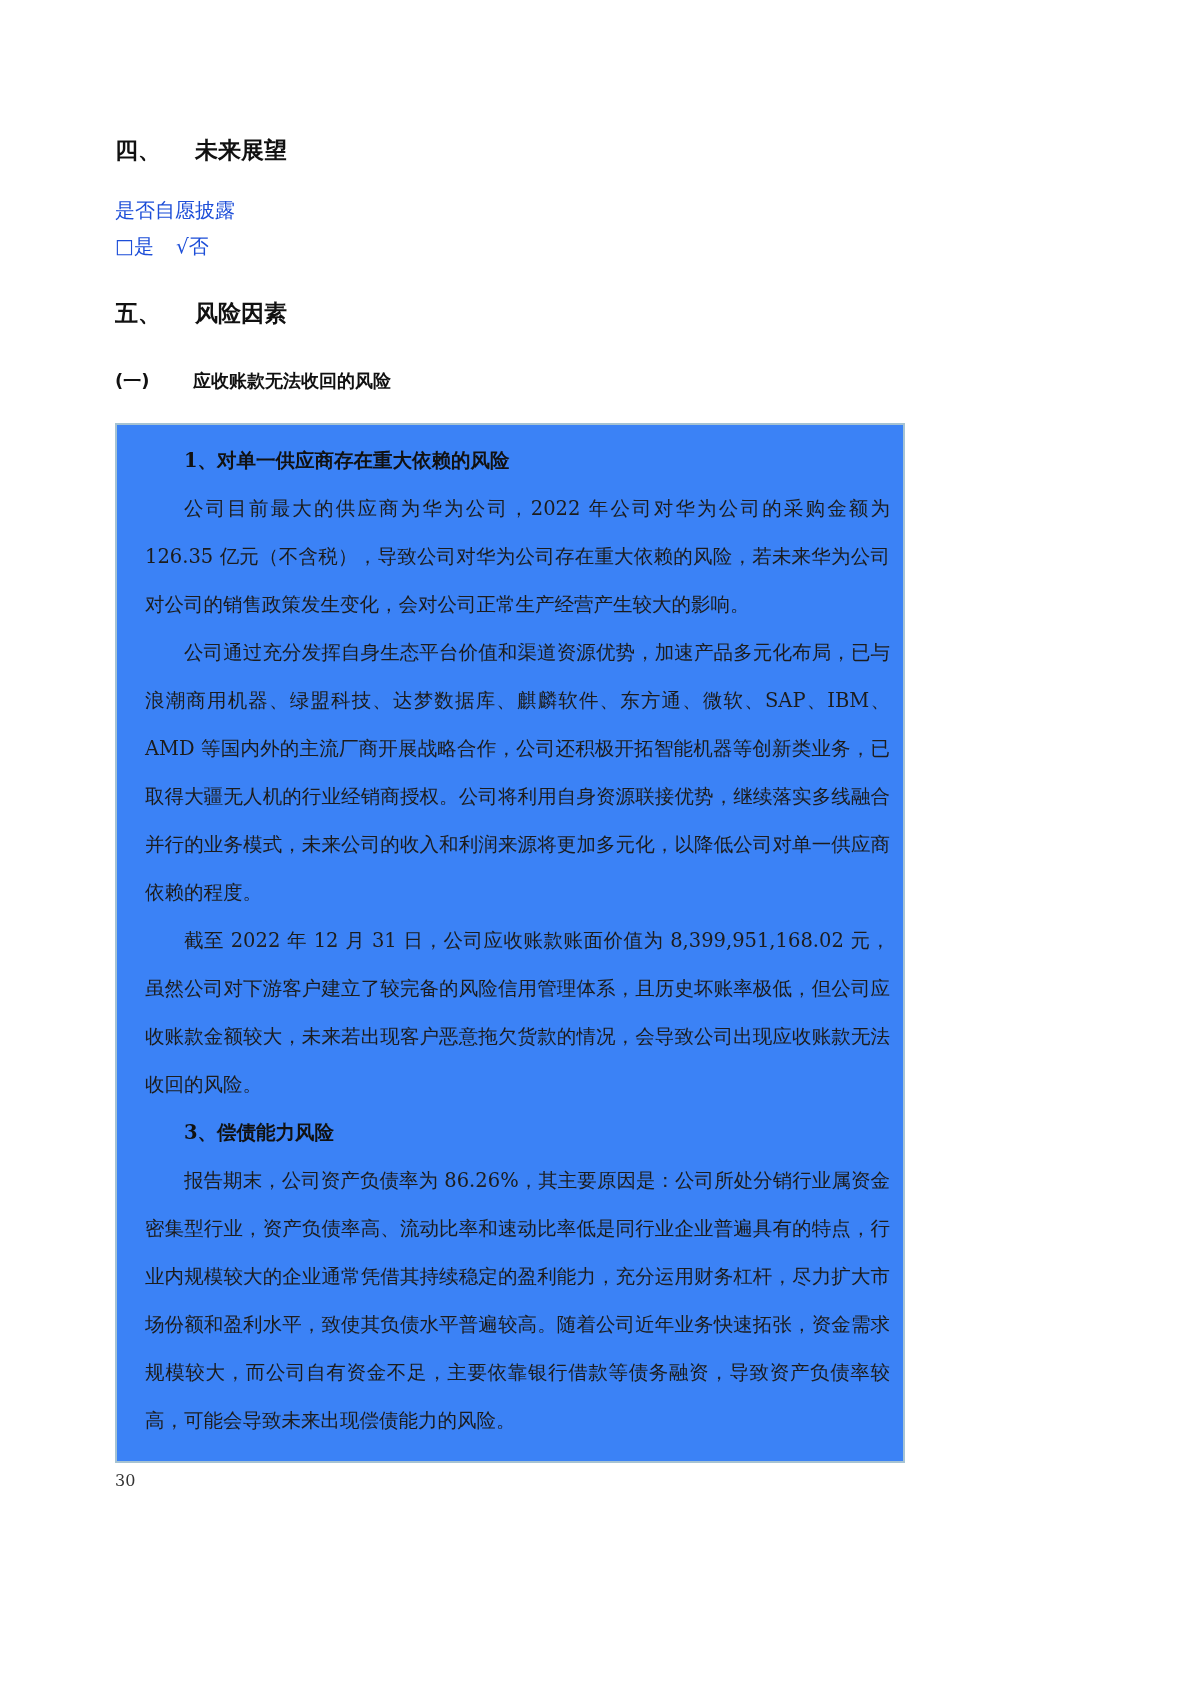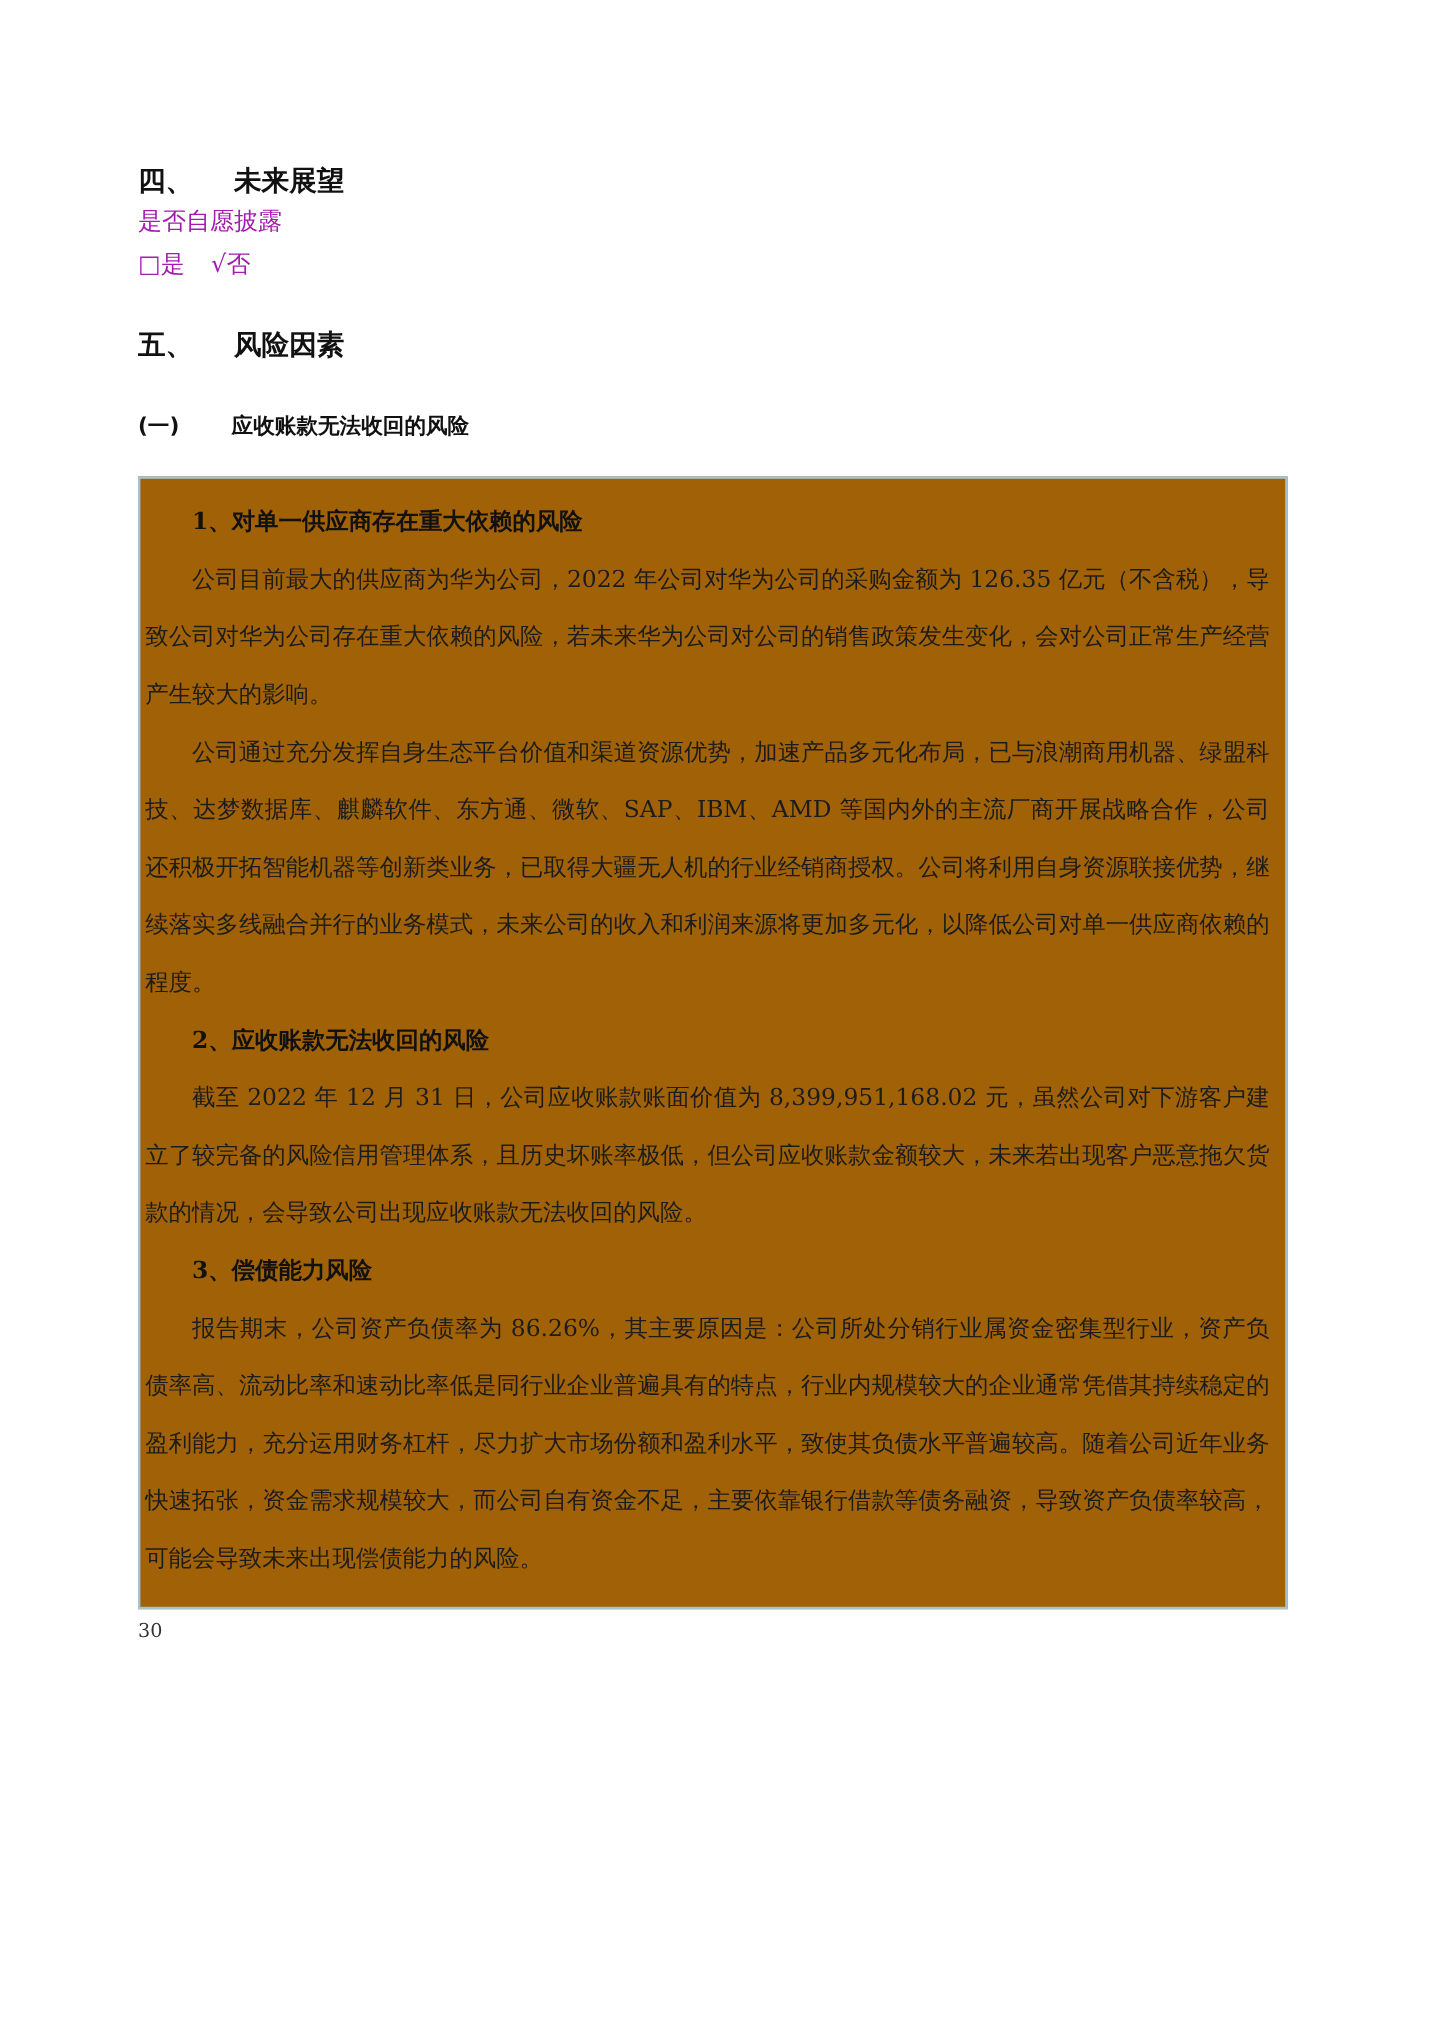--- a/index.html
+++ b/index.html
@@ -27,23 +27,24 @@
     font-weight: bold;
     font-size: 23px;
     color: #111111;
   }
   .main-heading .idx {
     width: 80px;
     flex: 0 0 80px;
   }
   
   .disclosure {
+    margin-top: 26px;
     font-size: 20px;
     line-height: 36px;
-    color: #a21caf;
+    color: #1d4ed8;
   }
   .disclosure .options {
     display: flex;
     gap: 22px;
   }
   
   .sub-heading {
     display: flex;
     align-items: baseline;
     margin-top: 40px;
@@ -53,25 +54,25 @@
     color: #111111;
   }
   .sub-heading .idx {
     width: 78px;
     flex: 0 0 78px;
   }
   .sec5 { margin-top: 34px; }
   
   .risk-box {
     margin-top: 30px;
-    width: 958px;
+    width: 790px;
     box-sizing: border-box;
     border: 2px solid #a6c3d3;
-    padding: 12px 13px 16px 4px;
-    background: #a16207;
+    padding: 12px 13px 16px 28px;
+    background: #3b82f6;
   }
   .risk-box p {
     margin: 0;
     font-size: 19.5px;
     line-height: 48px;
     text-align: justify;
     text-indent: 2em;
     color: #1c1c1c;
   }
   .risk-box p.box-heading {
@@ -114,21 +115,20 @@
     <span class="idx">(一)</span>
     <span>应收账款无法收回的风险</span>
   </div>
 
   <div class="risk-box">
 
     <p class="box-heading">1、对单一供应商存在重大依赖的风险</p>
     <p>公司目前最大的供应商为华为公司，2022 年公司对华为公司的采购金额为 126.35 亿元（不含税），导致公司对华为公司存在重大依赖的风险，若未来华为公司对公司的销售政策发生变化，会对公司正常生产经营产生较大的影响。</p>
     <p>公司通过充分发挥自身生态平台价值和渠道资源优势，加速产品多元化布局，已与浪潮商用机器、绿盟科技、达梦数据库、麒麟软件、东方通、微软、SAP、IBM、AMD 等国内外的主流厂商开展战略合作，公司还积极开拓智能机器等创新类业务，已取得大疆无人机的行业经销商授权。公司将利用自身资源联接优势，继续落实多线融合并行的业务模式，未来公司的收入和利润来源将更加多元化，以降低公司对单一供应商依赖的程度。</p>
 
-    <p class="box-heading">2、应收账款无法收回的风险</p>
     <p>截至 2022 年 12 月 31 日，公司应收账款账面价值为 8,399,951,168.02 元，虽然公司对下游客户建立了较完备的风险信用管理体系，且历史坏账率极低，但公司应收账款金额较大，未来若出现客户恶意拖欠货款的情况，会导致公司出现应收账款无法收回的风险。</p>
 
     <p class="box-heading">3、偿债能力风险</p>
     <p>报告期末，公司资产负债率为 86.26%，其主要原因是：公司所处分销行业属资金密集型行业，资产负债率高、流动比率和速动比率低是同行业企业普遍具有的特点，行业内规模较大的企业通常凭借其持续稳定的盈利能力，充分运用财务杠杆，尽力扩大市场份额和盈利水平，致使其负债水平普遍较高。随着公司近年业务快速拓张，资金需求规模较大，而公司自有资金不足，主要依靠银行借款等债务融资，导致资产负债率较高，可能会导致未来出现偿债能力的风险。</p>
 
   </div>
 
   <div class="page-footer">30</div>
 
 </div>

